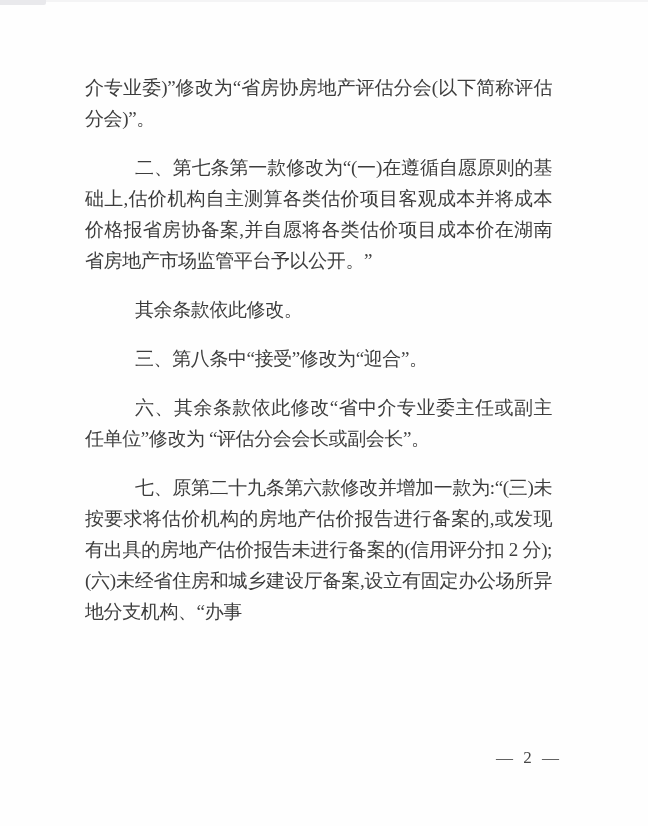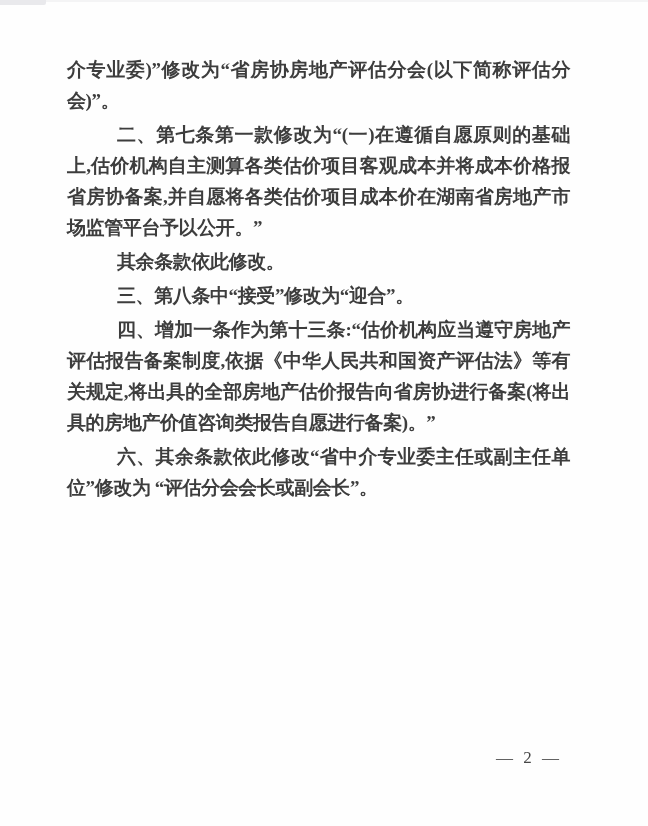--- a/index.html
+++ b/index.html
@@ -38,23 +38,22 @@
     top: 54px;
     left: 67px;
     width: 503px;
     color: #3d3d3d;
     font-size: 19px;
     line-height: 31px;
     letter-spacing: -0.4px;
     text-align: justify;
   }
   .para {
-    margin: 0;
+    margin: 18px;
     text-align: justify;
-    font-weight: bold;
   }
   .para.indent {
     text-indent: 50px;
     margin-top: 3px;
   }
   .footer-pagenum {
     position: absolute;
     top: 746px;
     right: 86px;
     font-size: 17px;
@@ -69,18 +68,18 @@
 
 <div class="doc-page">
   <div class="top-edge"></div>
   <div class="scan-artifact"></div>
 
   <div class="content">
       <p class="para">介专业委)”修改为“省房协房地产评估分会(以下简称评估分会)”。</p>
       <p class="para indent">二、第七条第一款修改为“(一)在遵循自愿原则的基础上,估价机构自主测算各类估价项目客观成本并将成本价格报省房协备案,并自愿将各类估价项目成本价在湖南省房地产市场监管平台予以公开。”</p>
       <p class="para indent">其余条款依此修改。</p>
       <p class="para indent">三、第八条中“接受”修改为“迎合”。</p>
-      <p class="para indent">四、增加一条作为第十三条:“估价机构应当遵守房地产评估报告备案制度,依据《中华人民共和国资产评估法》等有关规定,将出具的全部房地产估价报告向省房协进行备案(将出具的房地产价值咨询类报告自愿进行备案)。”</p>
       <p class="para indent">六、其余条款依此修改“省中介专业委主任或副主任单位”修改为 “评估分会会长或副会长”。</p>
+      <p class="para indent">七、原第二十九条第六款修改并增加一款为:“(三)未按要求将估价机构的房地产估价报告进行备案的,或发现有出具的房地产估价报告未进行备案的(信用评分扣 2 分);(六)未经省住房和城乡建设厅备案,设立有固定办公场所异地分支机构、“办事</p>
     </div>
 
   <div class="footer-pagenum">— 2 —</div>
 </div>
 
 </body></html>

